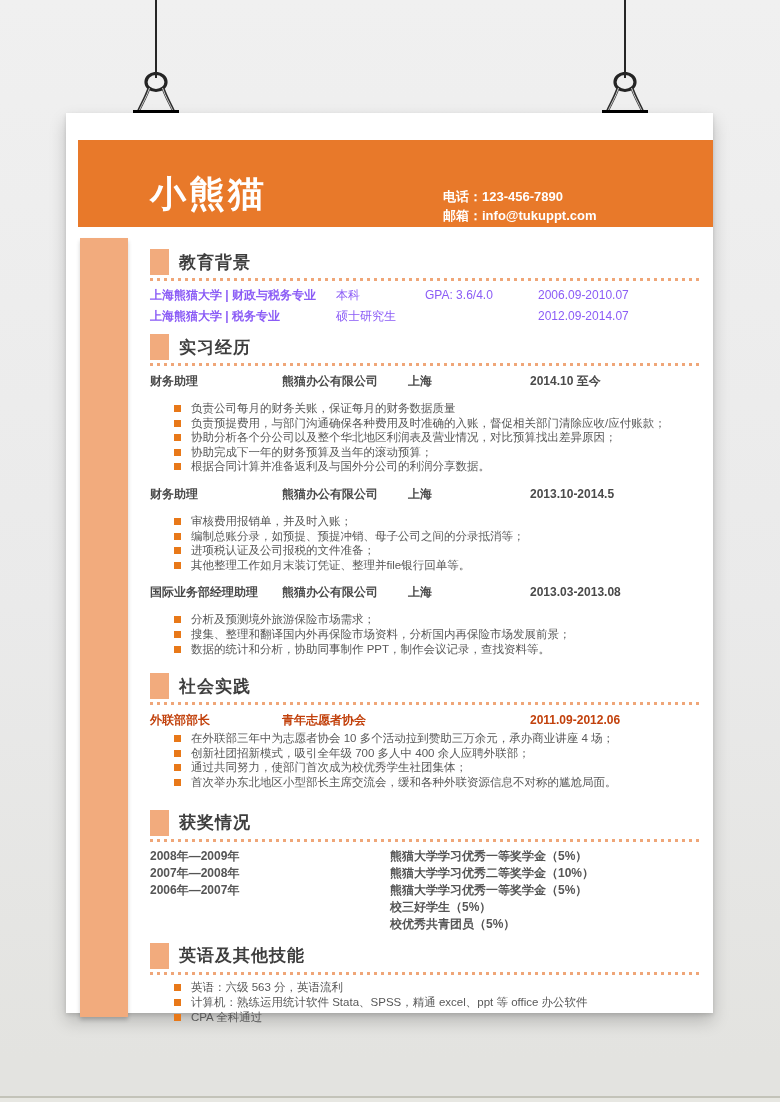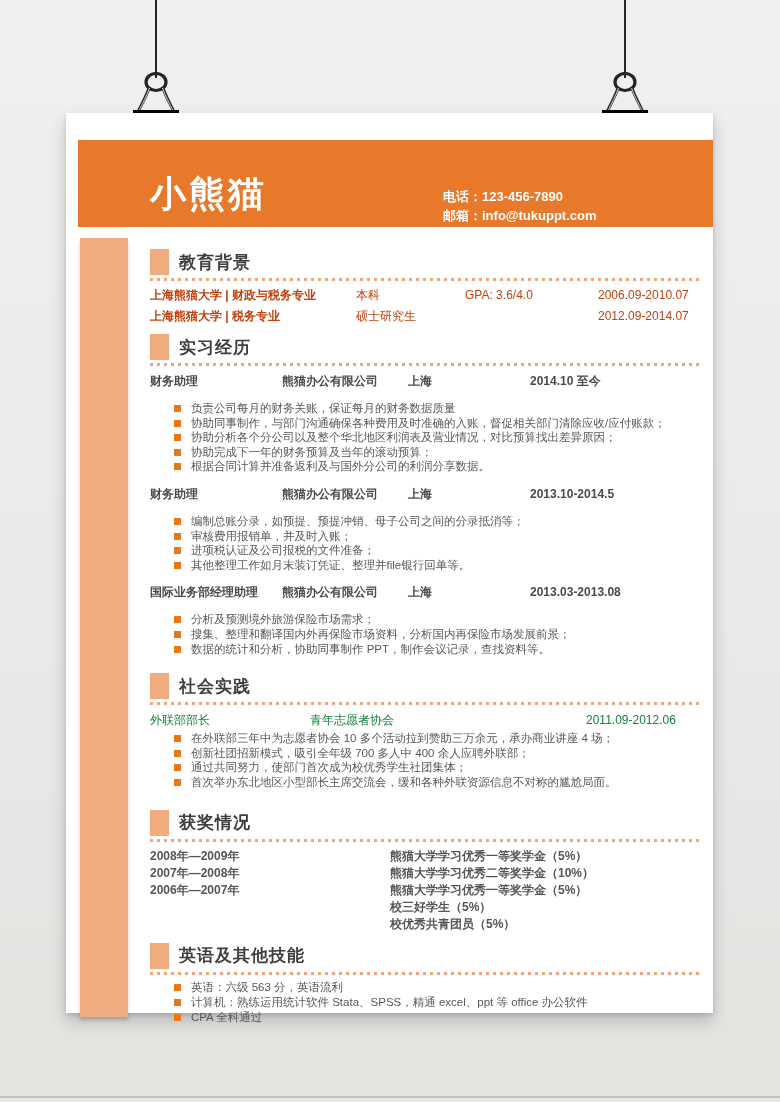--- a/index.html
+++ b/index.html
@@ -29,26 +29,26 @@
   .sidebar{position:absolute;left:14px;top:125px;width:48px;height:779px;background:#f2ab7d;box-shadow:0 3px 4px rgba(0,0,0,0.18);}
 
   .content{position:absolute;left:84px;top:136px;width:550px;color:#555;}
   .sec-head{display:flex;align-items:center;gap:10px;height:26px;}
   .marker{width:19px;height:26px;background:#f2ab7d;flex:0 0 auto;}
   .sec-title{font-size:17px;font-weight:bold;color:#3e3e3e;letter-spacing:1px;}
   .dotline{margin-top:3px;height:3px;
     background-image:repeating-linear-gradient(90deg,#efa678 0px,#efa678 3px,transparent 3px,transparent 7px);}
 
   .edu-rows{margin-top:4px;}
-  .edu-row{display:grid;grid-template-columns:186px 89px 113px 1fr;line-height:21px;font-size:12px;color:#c2410c;gap:20px;}
+  .edu-row{display:grid;grid-template-columns:186px 89px 113px 1fr;line-height:21px;font-size:12px;color:#8b5cf6;}
   .edu-row .school{font-weight:bold;}
 
   .job{margin-top:6px;}
   .job-head{display:grid;grid-template-columns:132px 126px 122px 1fr;font-size:12px;font-weight:bold;color:#4a4a4a;line-height:18px;margin-bottom:2px;}
-  .soc-head{display:grid;grid-template-columns:132px 248px 1fr;font-size:12px;font-weight:normal;color:#15803d;line-height:18px;margin-bottom:2px;margin-top:6px;gap:28px;}
+  .soc-head{display:grid;grid-template-columns:132px 248px 1fr;font-size:12px;font-weight:bold;color:#c2410c;line-height:18px;margin-bottom:2px;margin-top:6px;}
 
   ul.bullets{list-style:none;margin:11px;padding:0;}
   ul.bullets li{position:relative;padding-left:30px;font-size:11.5px;line-height:14.6px;color:#585858;}
   ul.bullets li::before{content:'';position:absolute;left:13px;top:4px;width:7px;height:7px;background:#e87818;}
   ul.bullets.skills li{line-height:15.2px;}
 
   .award-rows{margin-top:6px;}
   .award-row{display:grid;grid-template-columns:240px 1fr;font-size:12px;line-height:17.2px;color:#555;font-weight:bold;}
 
   .sec-experience{margin-top:7px;}
@@ -137,37 +137,37 @@
 
         <div class="job">
           <div class="job-head">
             <span>财务助理</span>
             <span>熊猫办公有限公司</span>
             <span>上海</span>
             <span>2014.10 至今</span>
           </div>
           <ul class="bullets">
             <li>负责公司每月的财务关账，保证每月的财务数据质量</li>
-            <li>协助同事制作，与部门沟通确保各种费用及时准确的入账，督促相关部门清除应收/应付账款；</li>
+            <li>负责预提费用，与部门沟通确保各种费用及时准确的入账，督促相关部门清除应收/应付账款；</li>
             <li>协助分析各个分公司以及整个华北地区利润表及营业情况，对比预算找出差异原因；</li>
             <li>协助完成下一年的财务预算及当年的滚动预算；</li>
             <li>根据合同计算并准备返利及与国外分公司的利润分享数据。</li>
           </ul>
         </div>
 
         <div class="job">
           <div class="job-head">
             <span>财务助理</span>
             <span>熊猫办公有限公司</span>
             <span>上海</span>
             <span>2013.10-2014.5</span>
           </div>
           <ul class="bullets">
+            <li>审核费用报销单，并及时入账；</li>
             <li>编制总账分录，如预提、预提冲销、母子公司之间的分录抵消等；</li>
-            <li>审核费用报销单，并及时入账；</li>
             <li>进项税认证及公司报税的文件准备；</li>
             <li>其他整理工作如月末装订凭证、整理并file银行回单等。</li>
           </ul>
         </div>
 
         <div class="job">
           <div class="job-head">
             <span>国际业务部经理助理</span>
             <span>熊猫办公有限公司</span>
             <span>上海</span>

